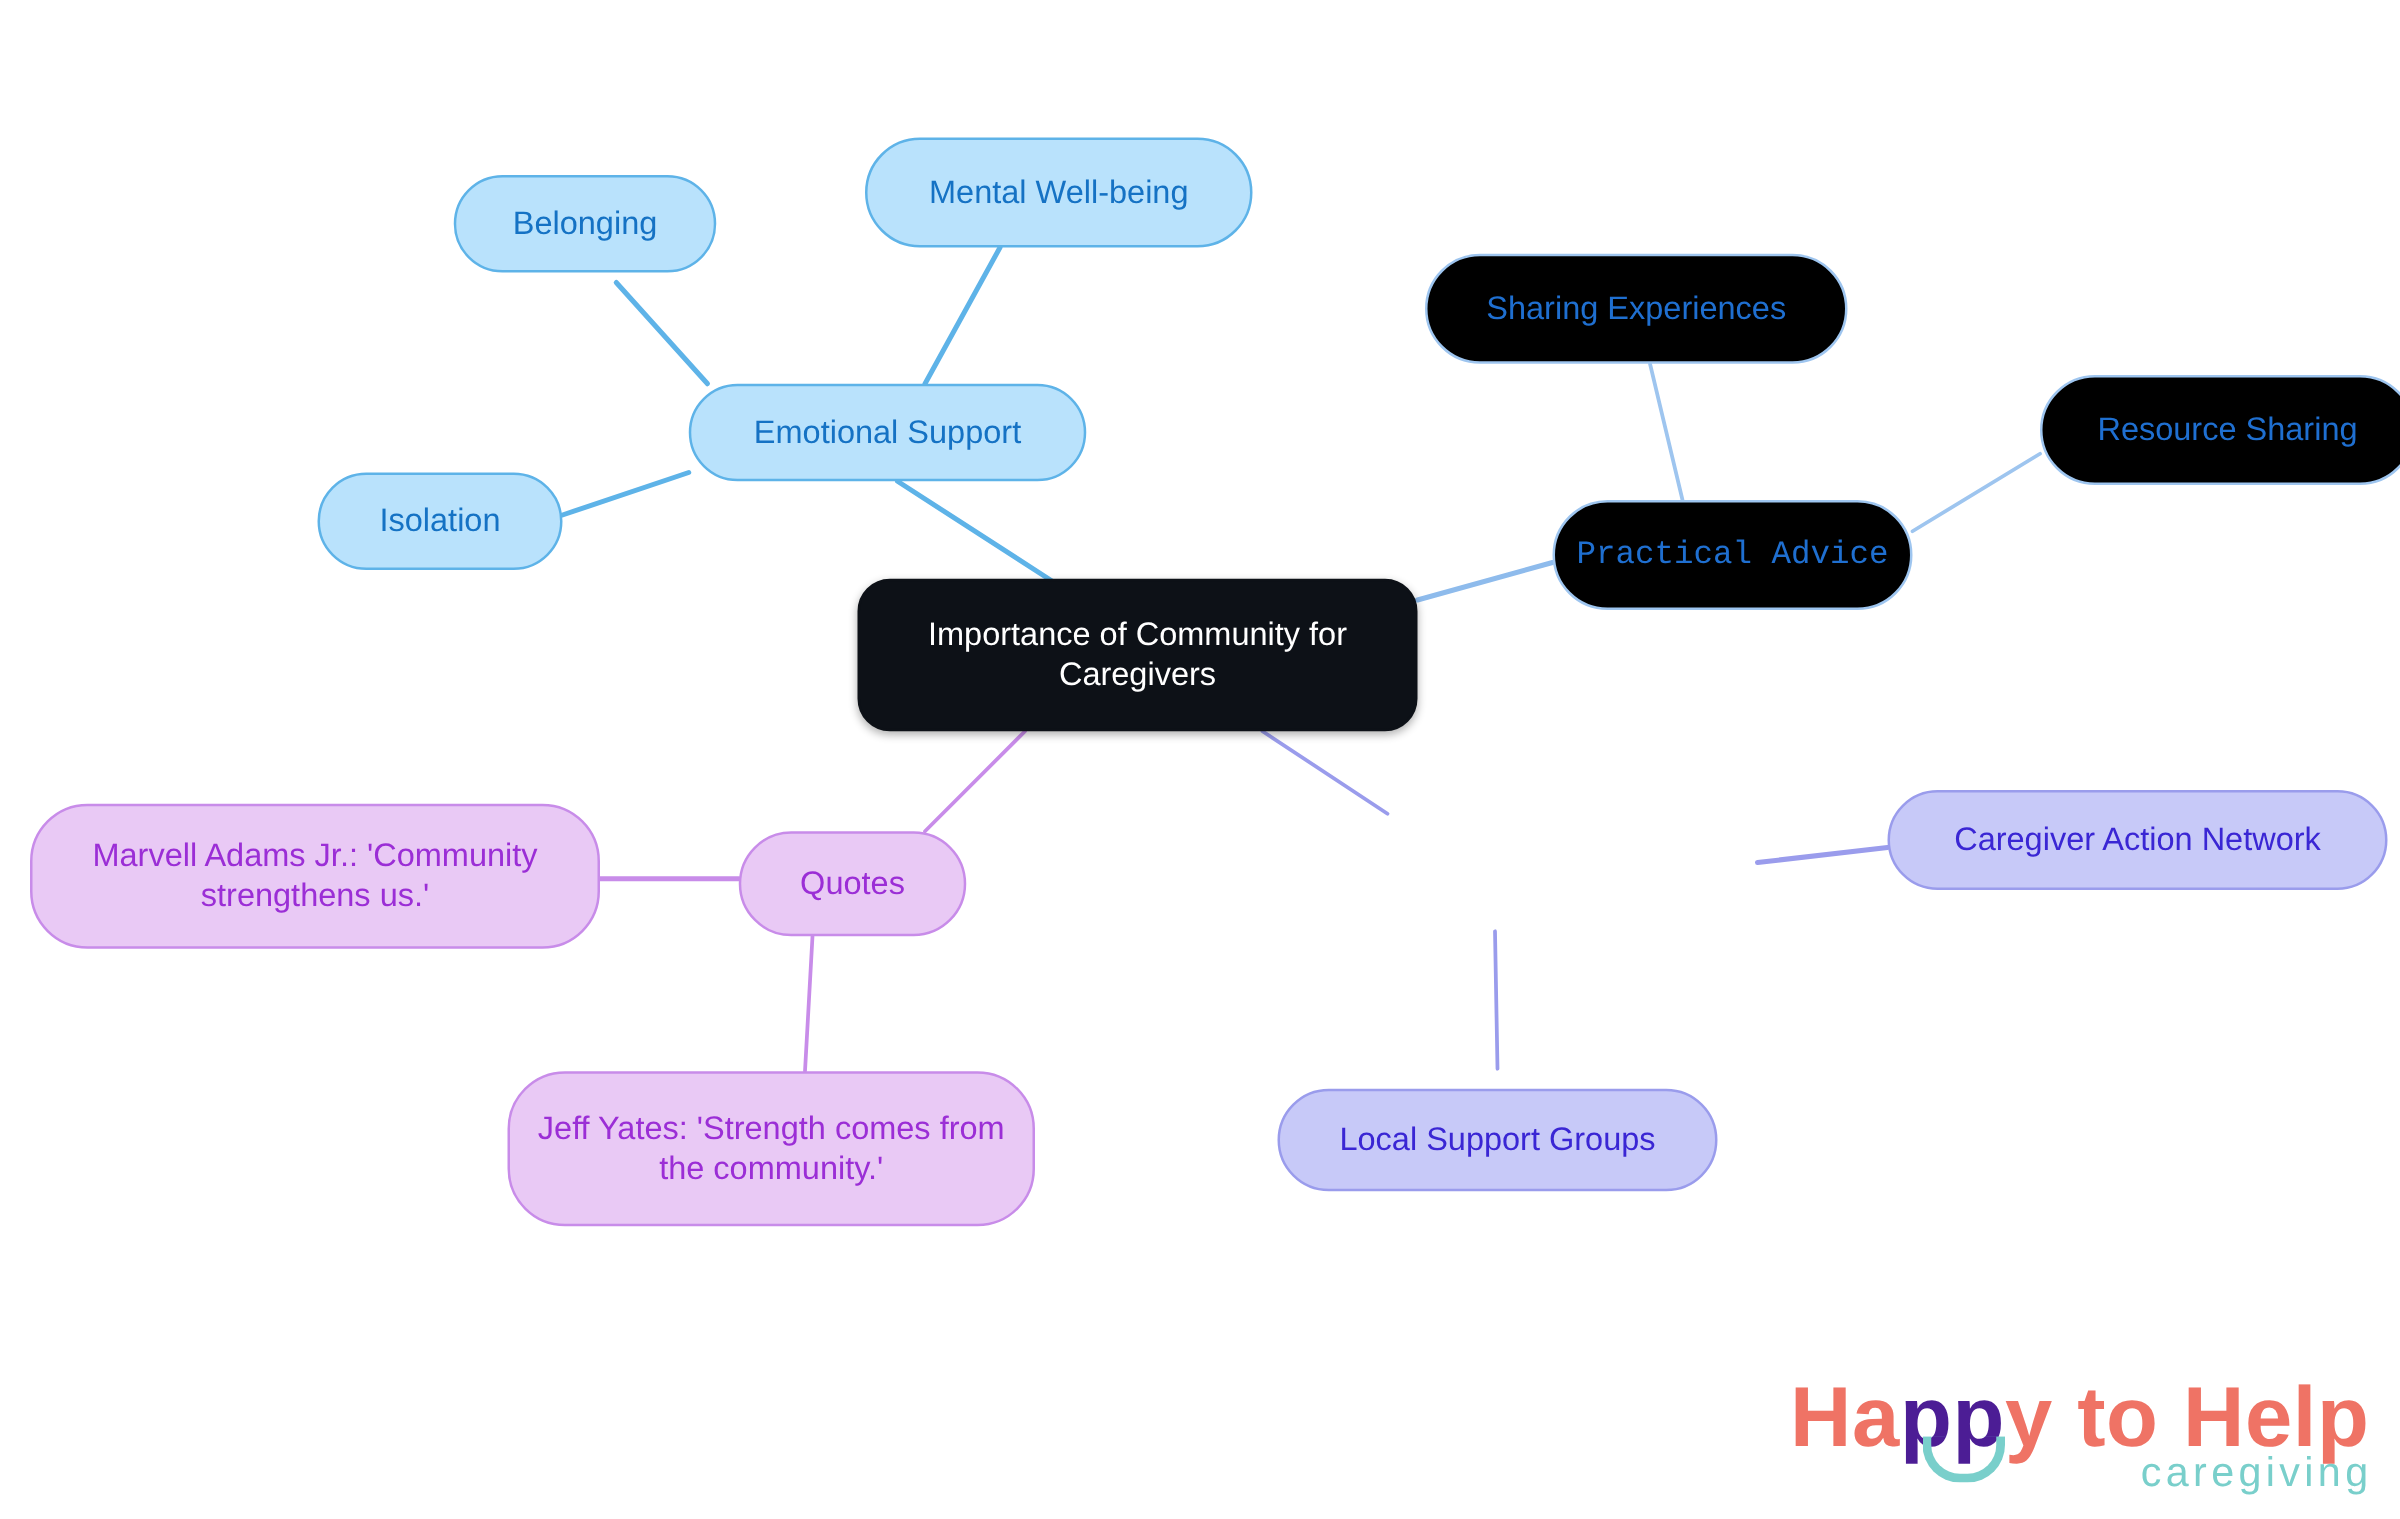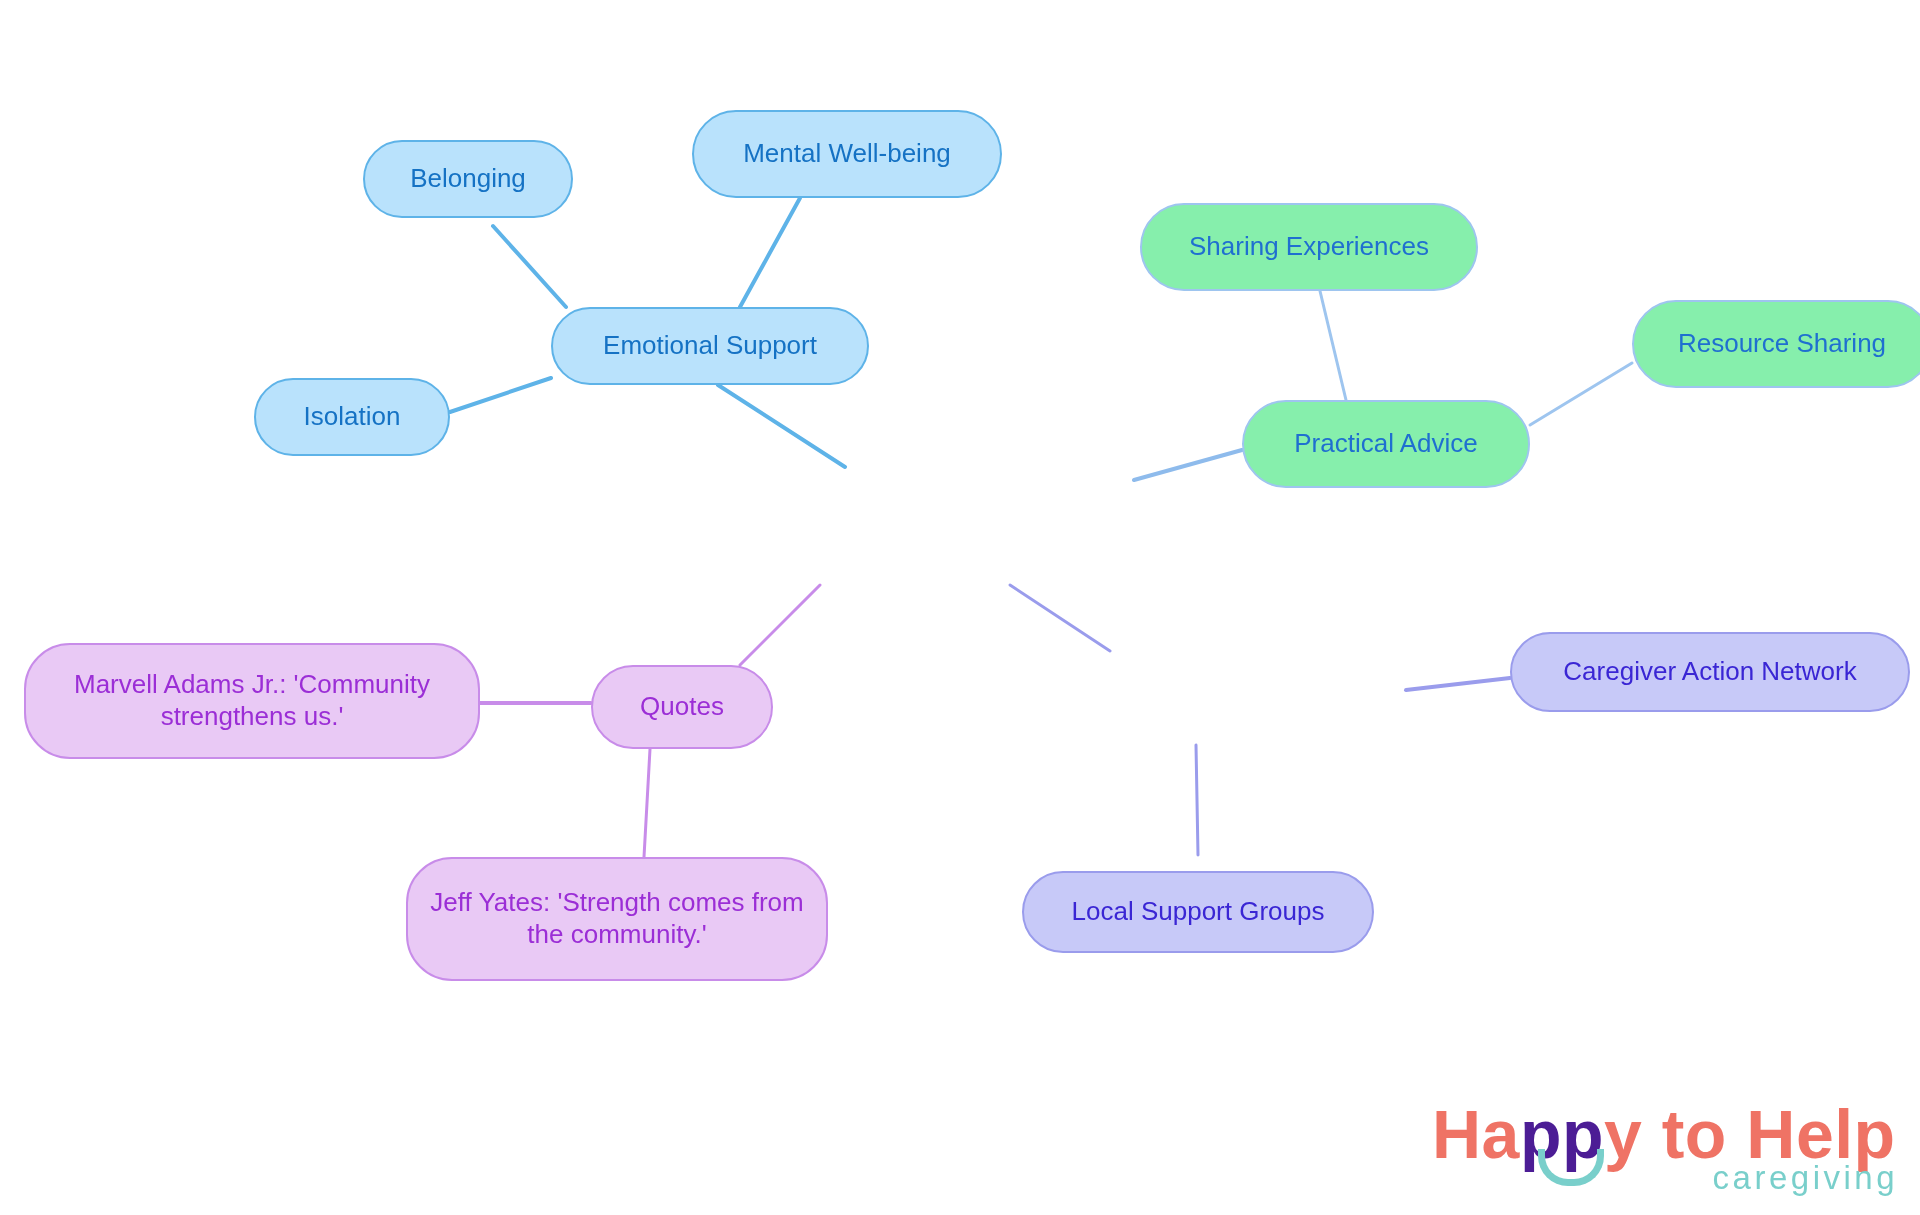--- a/index.html
+++ b/index.html
@@ -60,21 +60,21 @@
   
   .node--blue {
     background: #b9e2fc;
     border-color: #5eb3e8;
     color: #1572c4;
     font-size: 26px;
   }
 
   
   .node--blue2 {
-    background: #86efac;
+    background: #000000;
     border-color: #9ec5ef;
     color: #1f6fd0;
     font-size: 26px;
   }
 
   
   .node--indigo {
     background: #c7c9f8;
     border-color: #9a9cec;
     color: #3a26d4;
@@ -167,24 +167,27 @@
   </div>
 
   <div class="node node--blue2" id="n-sharing" style="left: 1140px; top: 203px; width: 338px; height: 88px;">
     <span>Sharing Experiences</span>
   </div>
 
   <div class="node node--blue2" id="n-resource" style="left: 1632px; top: 300px; width: 300px; height: 88px;">
     <span>Resource Sharing</span>
   </div>
 
-  <div class="node node--blue2" id="n-practical" style="left: 1242px; top: 400px; width: 288px; height: 88px;">
+  <div class="node node--blue2" id="n-practical" style="left: 1242px; top: 400px; width: 288px; height: 88px; font-family: Liberation Mono, monospace;">
     <span>Practical Advice</span>
   </div>
 
+  <div class="node node--root" id="n-root" style="left: 686px; top: 463px; width: 448px; height: 122px;">
+    <span>Importance of Community for Caregivers</span>
+  </div>
 
 
   <div class="node node--indigo" id="n-can" style="left: 1510px; top: 632px; width: 400px; height: 80px;">
     <span>Caregiver Action Network</span>
   </div>
 
   <div class="node node--indigo" id="n-lsg" style="left: 1022px; top: 855px; width: 352px; height: 82px; margin-top: 16px;">
     <span>Local Support Groups</span>
   </div>
 

